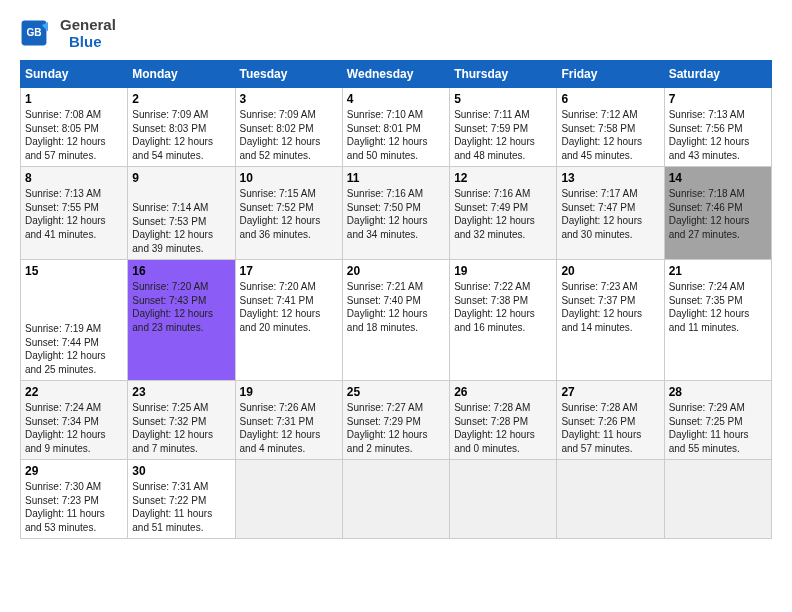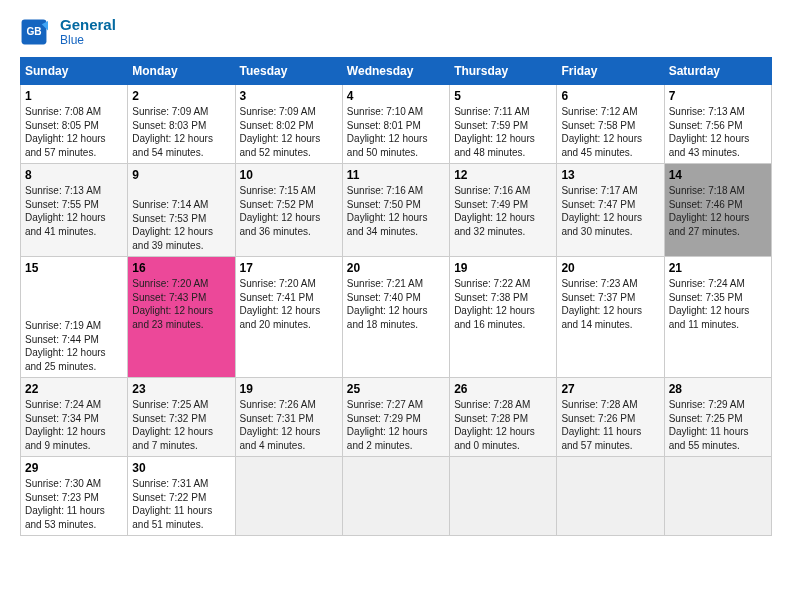--- a/index.html
+++ b/index.html
@@ -94,22 +94,22 @@
 
 <div class="page">
   <div class="header-row">
     <div class="logo">
       <svg class="logo-icon" viewBox="0 0 36 36">
         <rect x="2" y="2" width="32" height="32" rx="4" fill="#1565c0"></rect>
         <text x="18" y="22" text-anchor="middle" fill="white" font-size="13" font-weight="bold" font-family="Arial">GB</text>
         <polygon points="28,8 36,4 36,16" fill="#42a5f5"></polygon>
       </svg>
       <div>
-        <div style="font-size:15px;font-weight:bold;color:#0369a1;">General</div>
-        <div style="font-size:12px;font-weight:normal;color:#1565c0;">Blue</div>
+        <div style="font-size:15px;font-weight:bold;color:#404040;">General</div>
+        <div style="font-size:15px;font-weight:bold;color:#1565c0;margin-left:9px;">Blue</div>
       </div>
     </div>
     <div class="header-right">
       <div class="month-title"></div>
       <div class="location"></div>
     </div>
   </div>
 
   <table>
     <thead>
@@ -227,21 +227,21 @@
           </td>
         </tr>
         <tr>
           <td style="background: rgb(255, 255, 255);">
             <span class="day-number">15</span>
             <div class="day-detail" style="white-space: pre-line; margin-top: 44px;">Sunrise: 7:19 AM
 Sunset: 7:44 PM
 Daylight: 12 hours
 and 25 minutes.</div>
           </td>
-          <td style="background: #ec4899;">
+          <td style="background: #8b5cf6;">
             <span class="day-number">16</span>
             <div class="day-detail" style="white-space: pre-line;">Sunrise: 7:20 AM
 Sunset: 7:43 PM
 Daylight: 12 hours
 and 23 minutes.</div>
           </td>
           <td style="background: rgb(255, 255, 255);">
             <span class="day-number">17</span>
             <div class="day-detail" style="white-space: pre-line;">Sunrise: 7:20 AM
 Sunset: 7:41 PM

